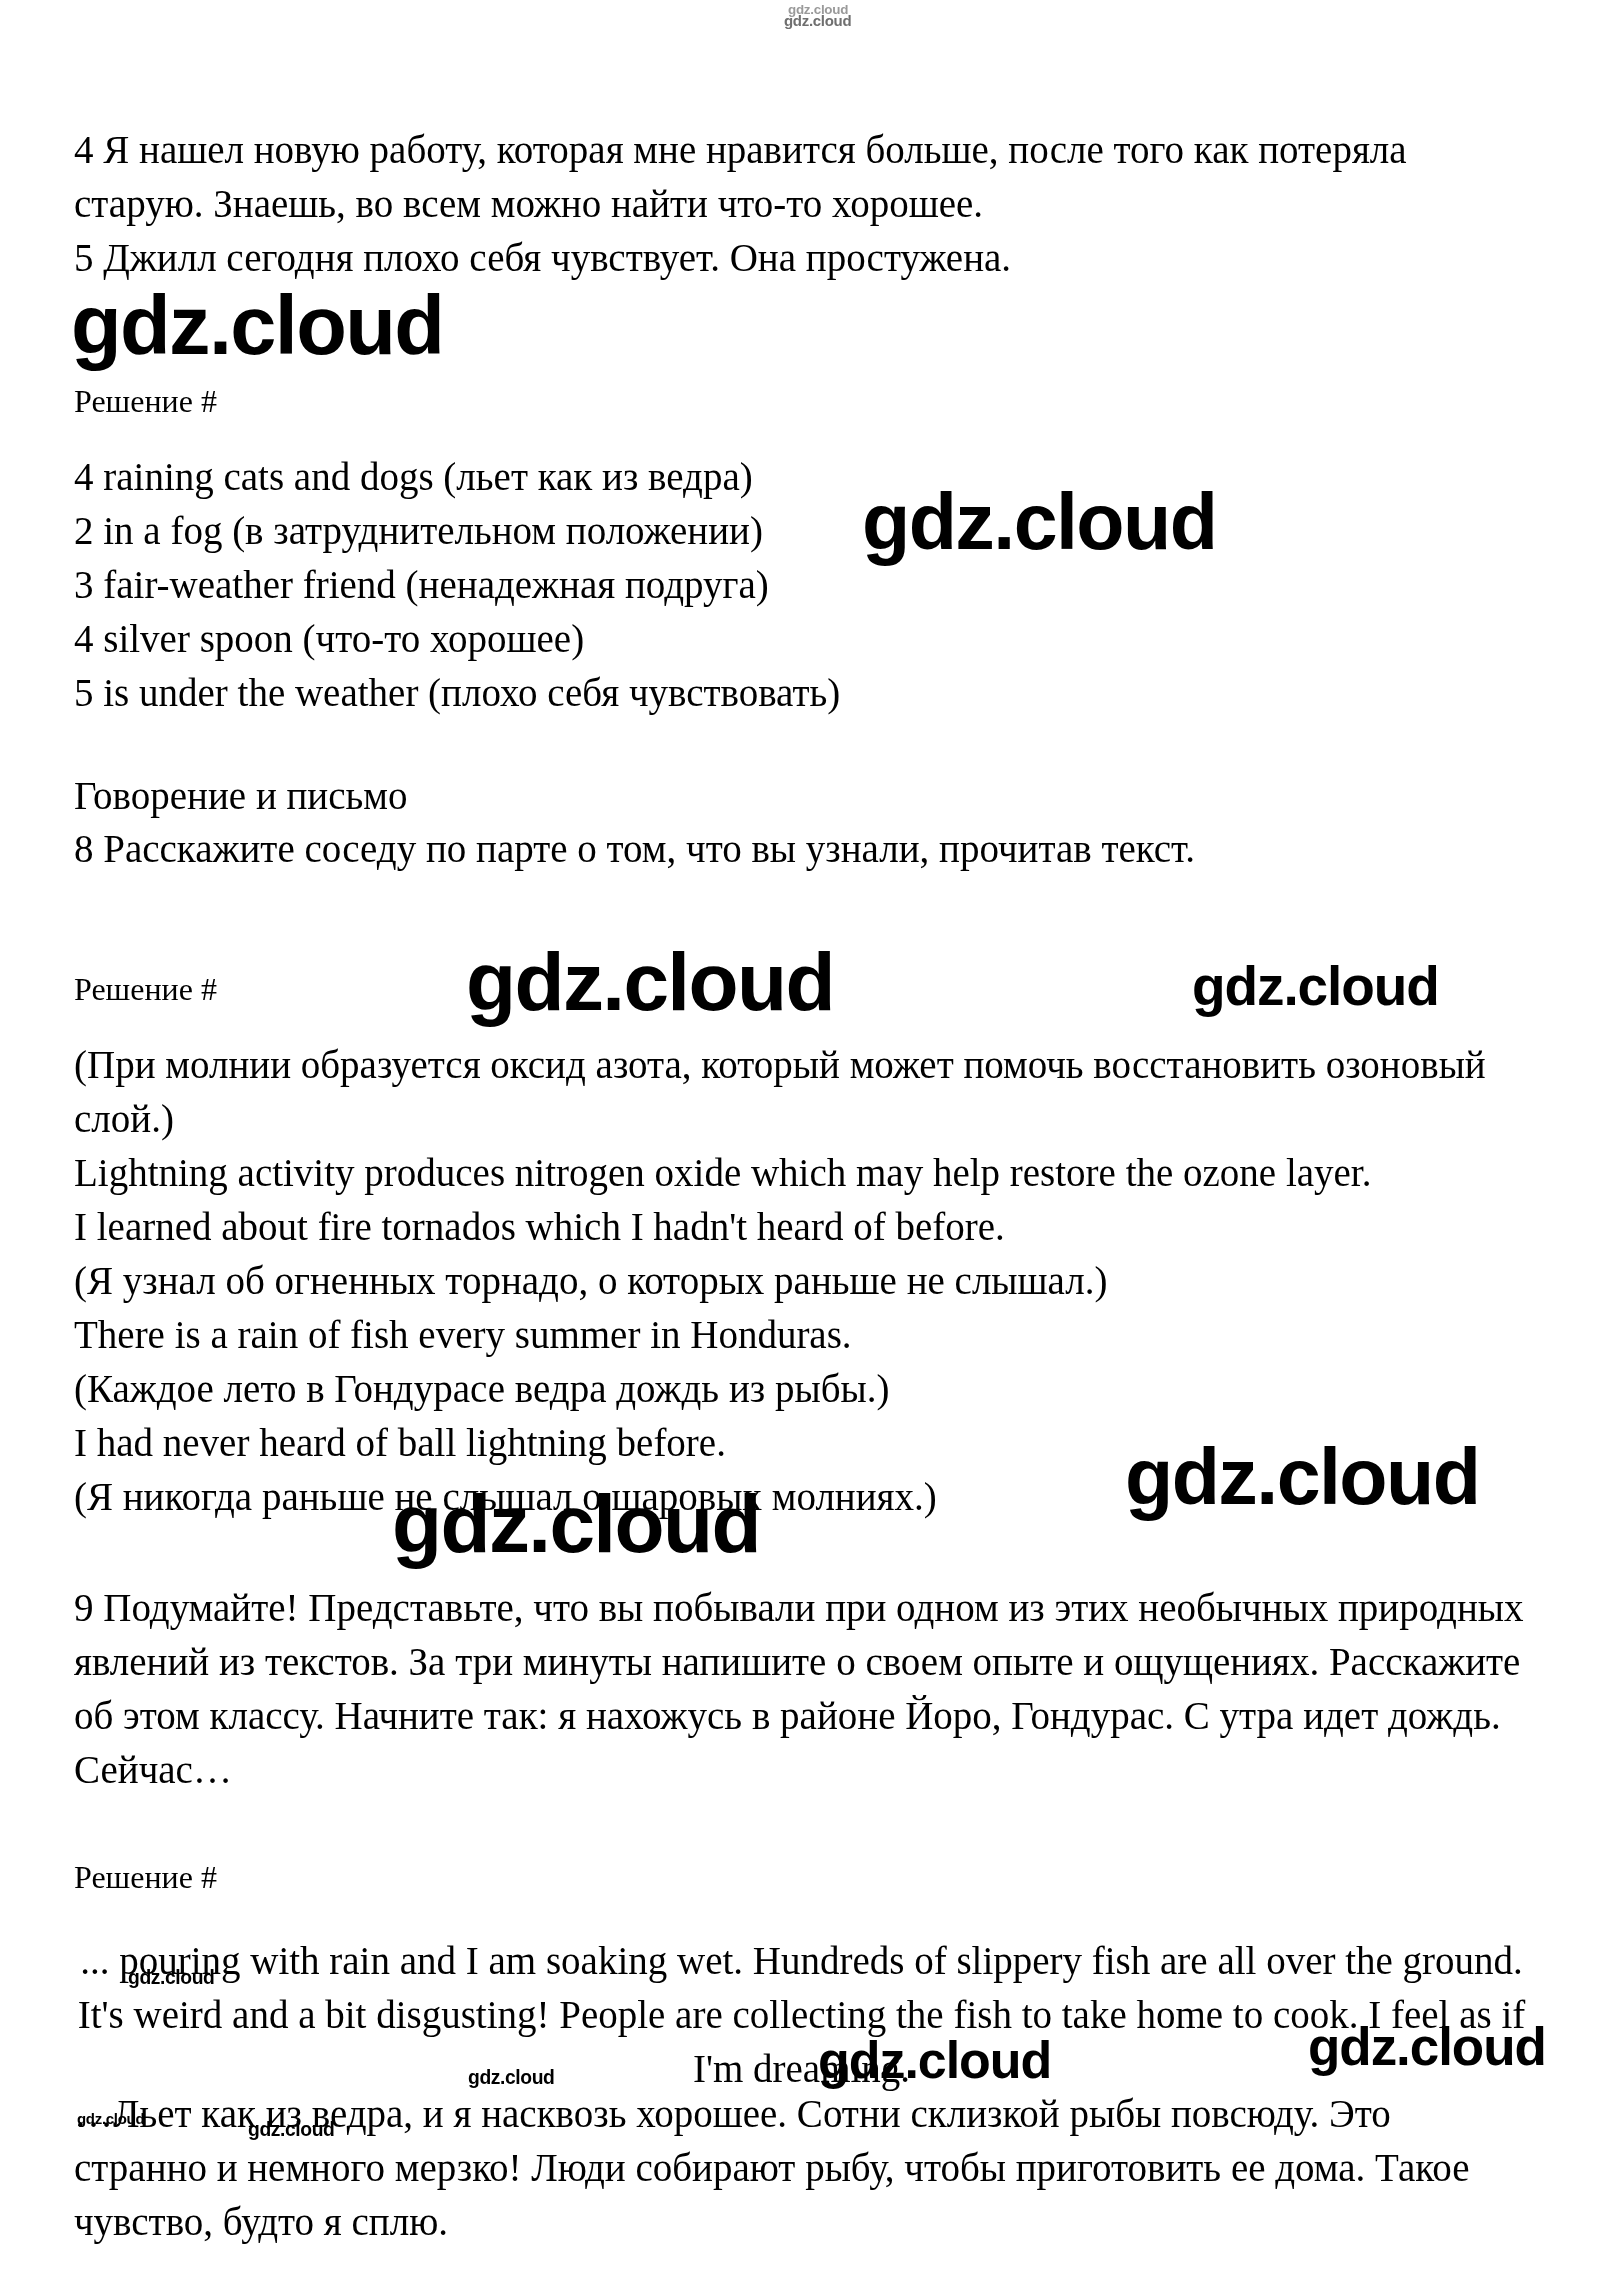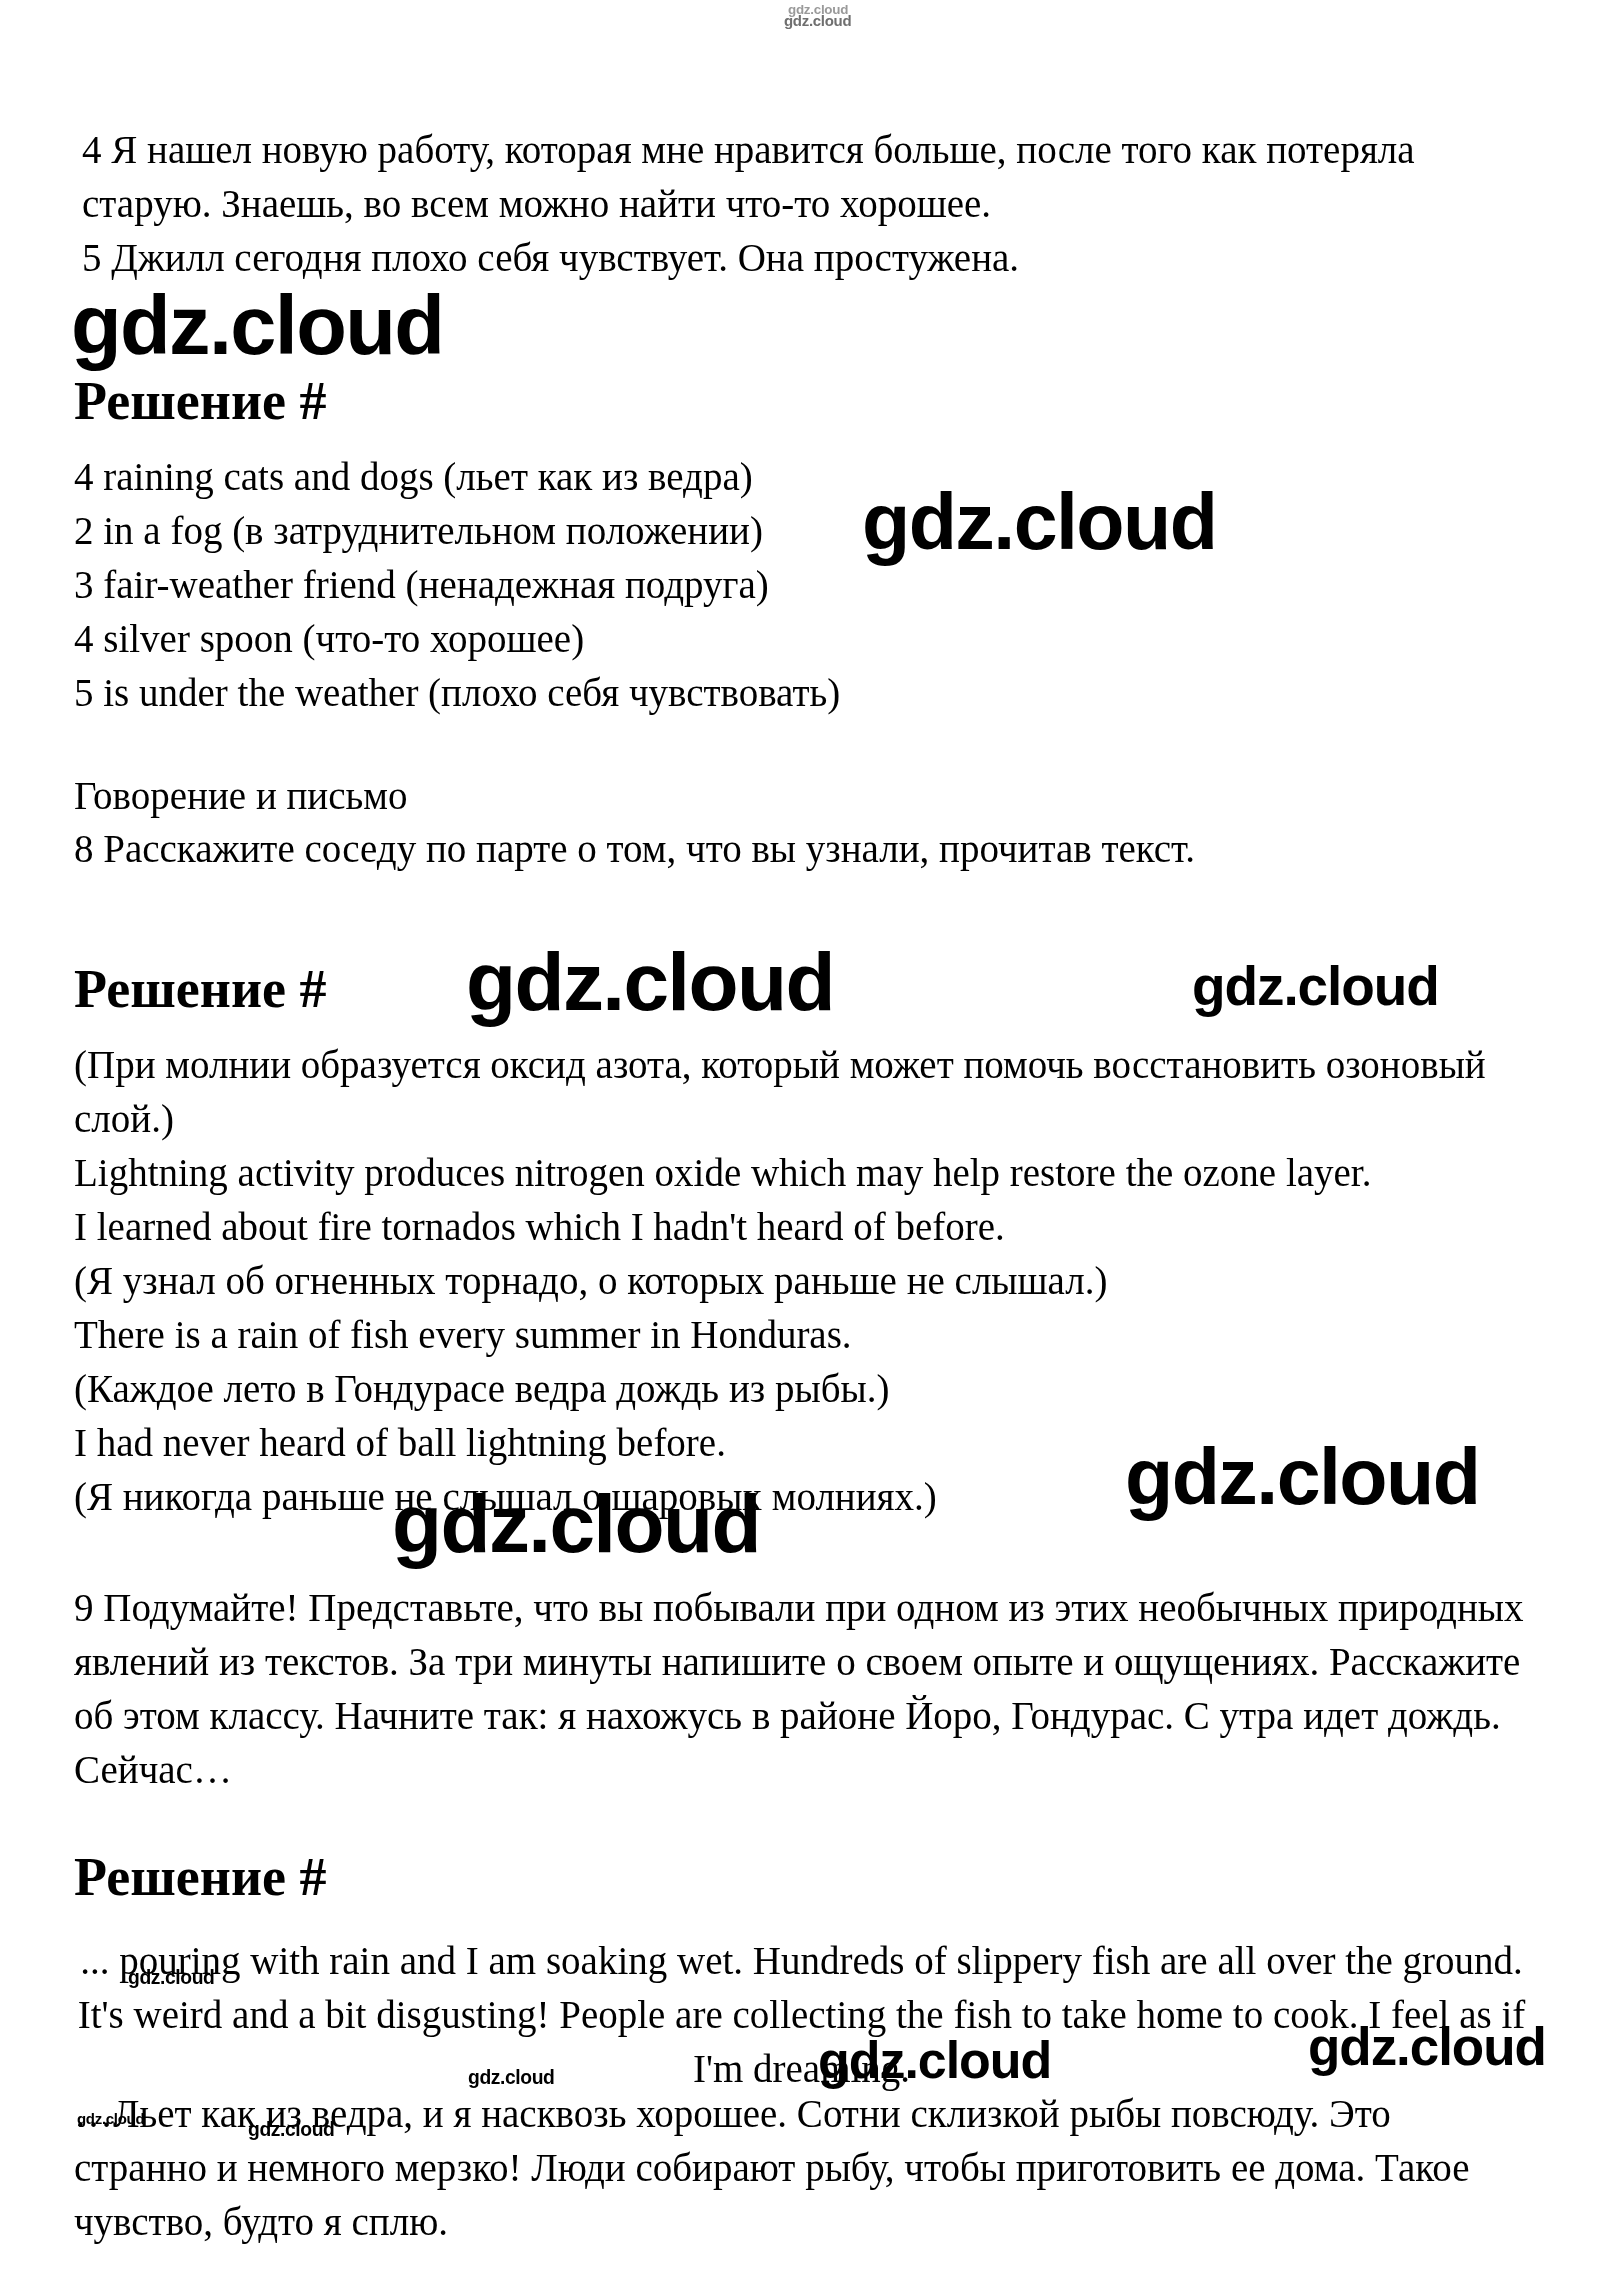--- a/index.html
+++ b/index.html
@@ -19,37 +19,37 @@
     position:absolute;
     left:74px;
     width:1455px;
     font-size:39px;
     line-height:54px;
     color:#000000;
   }
   .text-block p { margin:0; }
 
   .heading {
-    font-weight:bold;
-    font-size:54px;
+    font-weight:normal;
+    font-size:32px;
   }
 
   .wm {
     position:absolute;
     font-family:"Liberation Sans", sans-serif;
     font-weight:700;
     letter-spacing:-0.02em;
     color:#000000;
     white-space:nowrap;
     line-height:1;
     z-index:2;
   }
 
   
-  .pos-intro      { top:123px;margin-left:8px; }
+  .pos-intro      { top:123px; }
   .pos-sol1       { top:374px; }
   .pos-idioms     { top:450px; }
   .pos-speak-head { top:769px; }
   .pos-task8      { top:822px; }
   .pos-sol2       { top:962px; }
   .pos-answers8   { top:1038px; }
   .pos-task9      { top:1581px; }
   .pos-sol3       { top:1850px; }
   .pos-answer-en  { top:1934px;text-align:center; }
   .pos-answer-ru  { top:2087px; }

